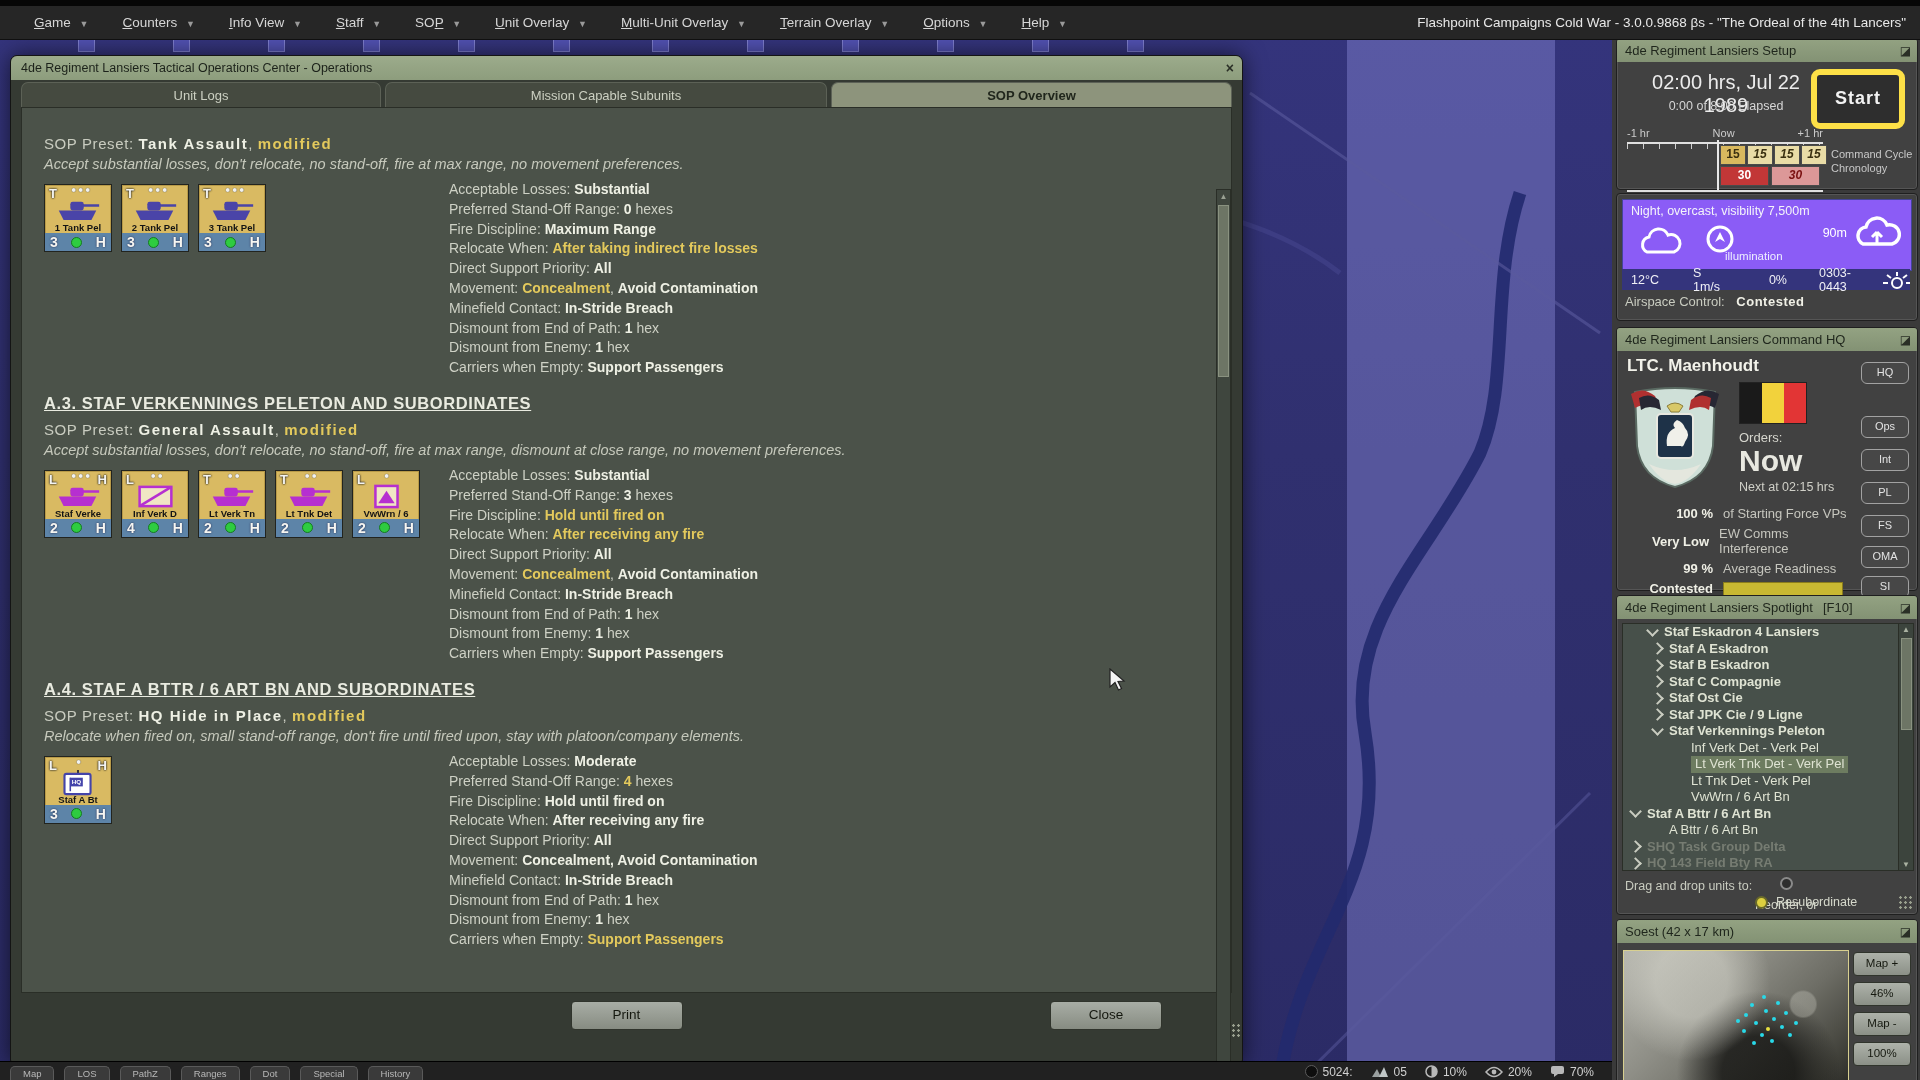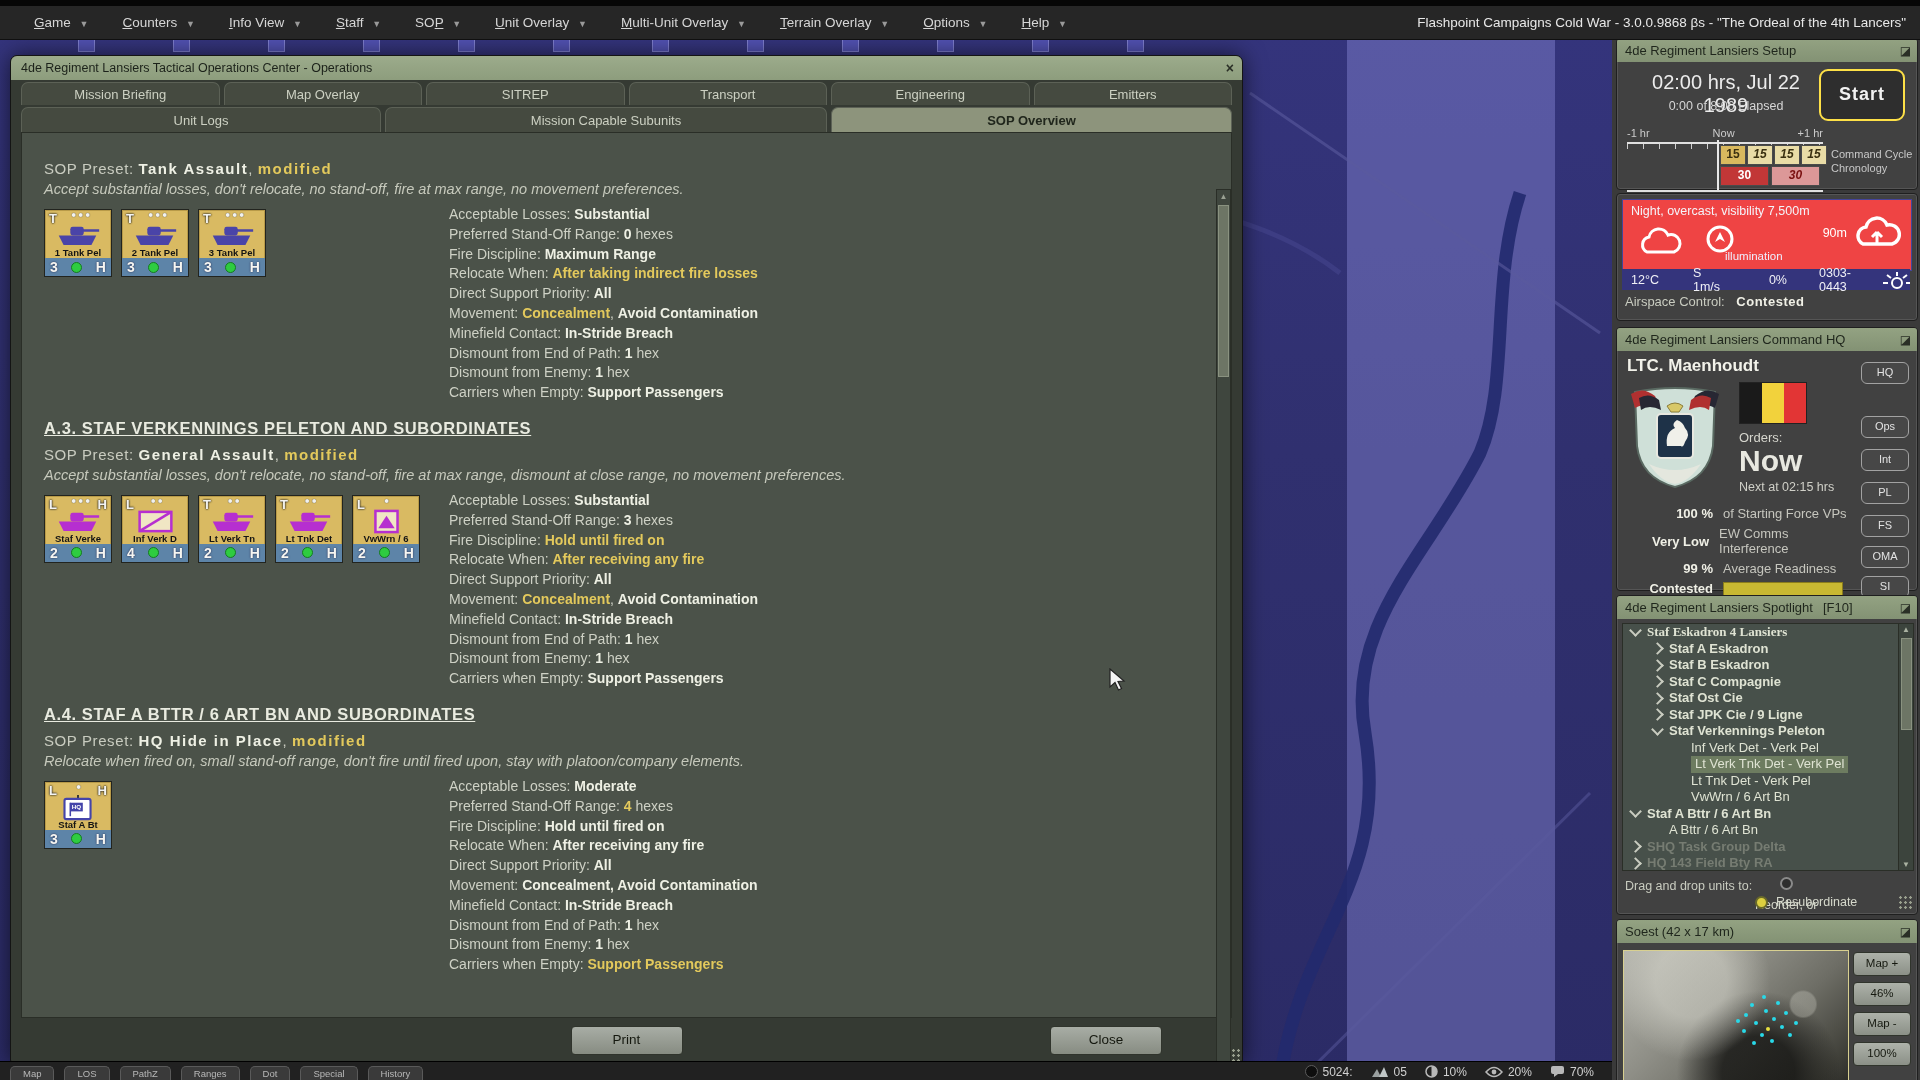--- a/index.html
+++ b/index.html
@@ -95,39 +95,39 @@
   .panel{position:absolute;left:4px;width:300px;background:#414141;border:1px solid #1f1f1f;
     border-radius:4px;box-shadow:0 0 0 1px #555 inset;}
   .panel-hd{height:23px;background:linear-gradient(180deg,#93a282,#839274);border-radius:3px 3px 0 0;
     display:flex;align-items:center;padding:0 6px 0 8px;color:#1f261c;font-size:13px;}
   .panel-hd .hd-icon{margin-left:auto;font-size:12px;color:#2a2f26;}
 
   
   .setup-time{position:absolute;left:14px;top:32px;width:190px;text-align:center;color:#ececec;font-size:20px;}
   .setup-elapsed{position:absolute;left:14px;top:60px;width:190px;text-align:center;color:#d6d6d6;font-size:12.5px;}
   .start-btn{position:absolute;right:12px;top:30px;width:82px;height:48px;background:#2e2e2e;
-    border:2px solid #fde047;border-radius:9px;color:#f2f2f2;font-size:18px;font-weight:bold;
+    border:6px solid #fde047;border-radius:9px;color:#f2f2f2;font-size:18px;font-weight:bold;
     text-align:center;line-height:46px;letter-spacing:1px;}
   .tl-labels{position:absolute;left:10px;top:88px;width:196px;display:flex;justify-content:space-between;
     color:#cccccc;font-size:11px;}
   .tl-ruler{position:absolute;left:10px;top:103px;width:196px;height:46px;
     border-top:2px solid #e0e0e0;border-bottom:2px solid #e0e0e0;
     background:repeating-linear-gradient(90deg,#cfcfcf 0 1px,transparent 1px 16px);background-size:100% 5px;background-repeat:no-repeat;}
   .tl-now{position:absolute;left:100px;top:101px;width:2px;height:50px;background:#e8e8e8;}
   .cycle-r1{position:absolute;left:103px;top:106px;display:flex;gap:1px;}
   .cycle-r2{position:absolute;left:103px;top:127px;display:flex;gap:2px;}
   .cyc{height:18px;border:1px solid #4a4a4a;font-size:12px;font-weight:bold;text-align:center;line-height:17px;}
   .cyc.tan{width:24px;background:#d9b95e;color:#3a3010;}
   .cyc.tan-i{width:24px;background:#e9dca6;color:#3a3010;font-style:italic;}
   .cyc.red{width:47px;background:#c23737;color:#fff;}
   .cyc.pink{width:47px;background:#dc9898;color:#7a1010;font-style:italic;}
   .cyc-caption{position:absolute;left:214px;top:108px;color:#c8c8c8;font-size:11px;line-height:14px;}
 
   
-  .weather-box{position:absolute;left:5px;top:5px;width:288px;height:70px;background:#ef4444;border:1px solid #44449a;}
+  .weather-box{position:absolute;left:5px;top:5px;width:288px;height:70px;background:#8b5cf6;border:1px solid #44449a;}
   .weather-strip{position:absolute;left:5px;top:75px;width:288px;height:21px;background:#34347c;
     display:flex;align-items:center;color:#f0f0f6;font-size:12.5px;}
   .weather-summary{color:#f4f4fa;font-size:12.5px;padding:4px 0 0 8px;}
   .w-illum{position:absolute;left:102px;top:50px;color:#eef;font-size:11.5px;}
   .w-ceiling{position:absolute;right:64px;top:26px;color:#fff;font-size:12.5px;}
   .airspace{position:absolute;left:8px;top:100px;color:#c9ccc0;font-size:13px;}
   .airspace b{color:#f0f0e6;letter-spacing:.5px;}
 
   
   .cmdr{position:absolute;left:10px;top:28px;color:#f2f2ea;font-size:17px;font-weight:bold;}
@@ -261,28 +261,20 @@
           <span>70%</span>
         </div>
       </div>
   </div>
 
   <div class="dialog">
     <div class="dlg-title">
       <span>4de Regiment Lansiers Tactical Operations Center - Operations</span>
       <span class="dlg-close">×</span>
     </div>
-    <div class="tabs-row" id="tabs1">
-        <div class="tab">Mission Briefing</div>
-        <div class="tab">Map Overlay</div>
-        <div class="tab">SITREP</div>
-        <div class="tab">Transport</div>
-        <div class="tab">Engineering</div>
-        <div class="tab">Emitters</div>
-      </div>
     <div class="tabs-row tabs-row2" id="tabs2">
         <div class="tab t-unitlogs">Unit Logs</div>
         <div class="tab t-mcs">Mission Capable Subunits</div>
         <div class="tab t-sop active">SOP Overview</div>
       </div>
     <div class="dlg-content">
       <div class="clip-line">. . &nbsp;&nbsp;&nbsp; . &nbsp;&nbsp; .</div>
       <div id="sections">
           <div class="section">
             <div class="preset-line"><span>SOP Preset: </span><span class="preset-name">Tank Assault</span><span>, </span><span class="preset-mod">modified</span></div>
@@ -668,21 +660,21 @@
         </div>
     </div>
 
     <div class="panel" style="top:562px;height:318px;">
       <div class="panel-hd">
         <span>4de Regiment Lansiers Spotlight</span>
         <span style="margin-left:10px;">[F10]</span>
         <span class="hd-icon">◪</span>
       </div>
       <div class="tree" id="tree">
-          <div class="tree-row bold" style="padding-left: 8px; font-family: Liberation Serif, serif;">
+          <div class="tree-row bold" style="padding-left: 25px;">
             <span class="caret open"></span>
             <span class="lbl">Staf Eskadron 4 Lansiers</span>
           </div>
           <div class="tree-row bold" style="padding-left: 30px;">
             <span class="caret closed"></span>
             <span class="lbl">Staf A Eskadron</span>
           </div>
           <div class="tree-row bold" style="padding-left: 30px;">
             <span class="caret closed"></span>
             <span class="lbl">Staf B Eskadron</span>

